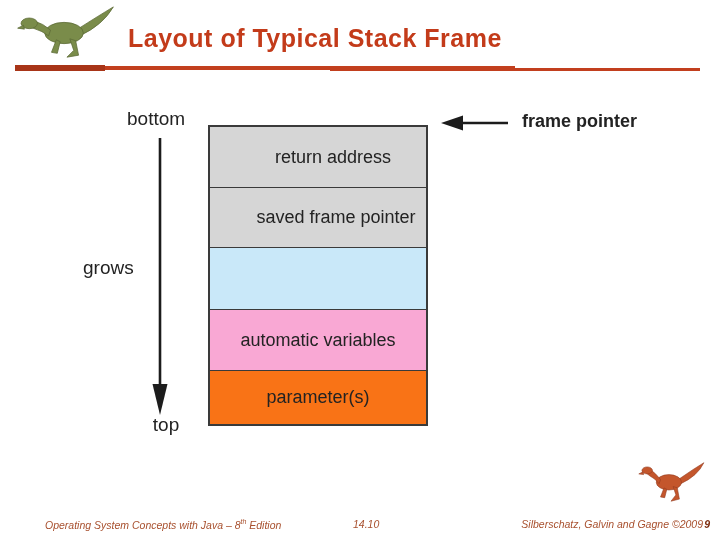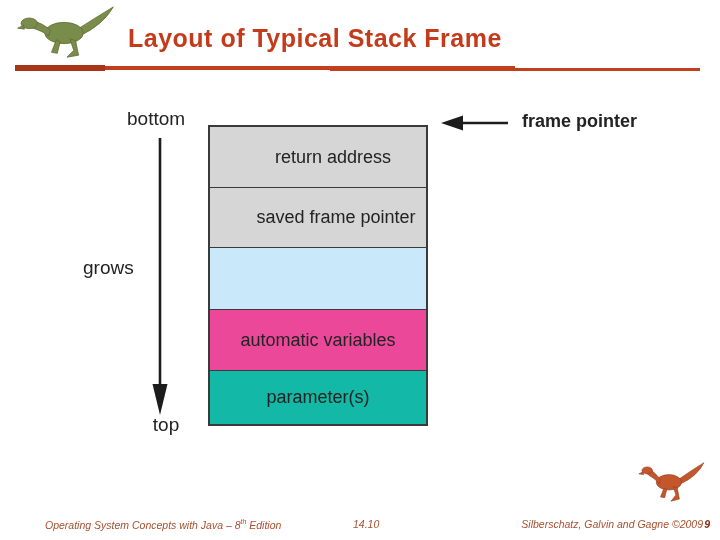--- a/index.html
+++ b/index.html
@@ -93,24 +93,24 @@
 <div id="stack-box" class="abs">
   <div class="stack-row r0" style="background: rgb(214, 214, 214); padding-left: 30px;">
     <span>return address</span>
   </div>
   <div class="stack-row r1" style="background: rgb(214, 214, 214);">
     <span>saved frame pointer</span>
   </div>
   <div class="stack-row r2" style="background: rgb(201, 232, 249);">
     <span></span>
   </div>
-  <div class="stack-row r3" style="background: #ec4899;">
+  <div class="stack-row r3" style="background: #f9a8d4;">
     <span>automatic variables</span>
   </div>
-  <div class="stack-row r4" style="background: #14b8a6;">
+  <div class="stack-row r4" style="background: #f97316;">
     <span>parameter(s)</span>
   </div>
 </div>
 
 <svg id="fp-arrow" class="abs" viewBox="0 0 78 22" aria-hidden="true">
   <line x1="70" y1="11" x2="23" y2="11" stroke="#1c1c1c" stroke-width="2.6"></line>
   <polygon points="3,11 25,3.5 25,18.5" fill="#1c1c1c"></polygon>
 </svg>
 
 <span id="label-frame-pointer" class="diag-label">frame pointer</span>

